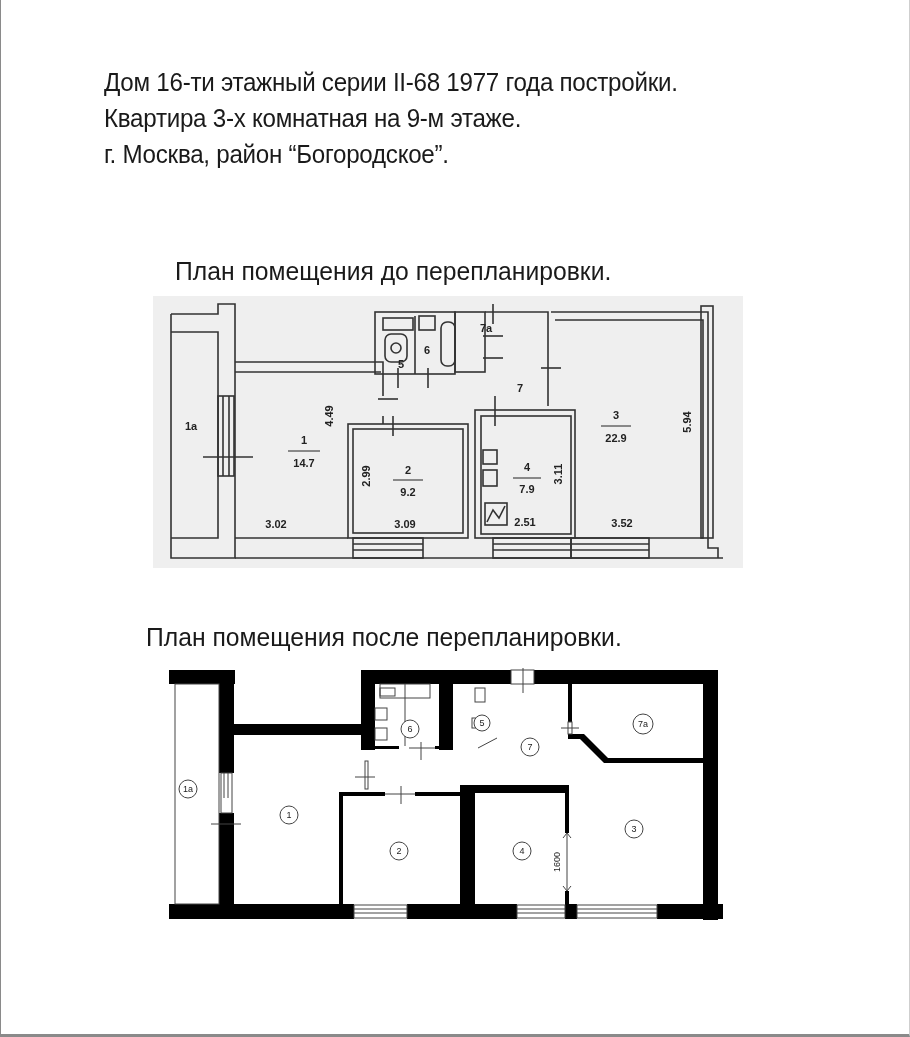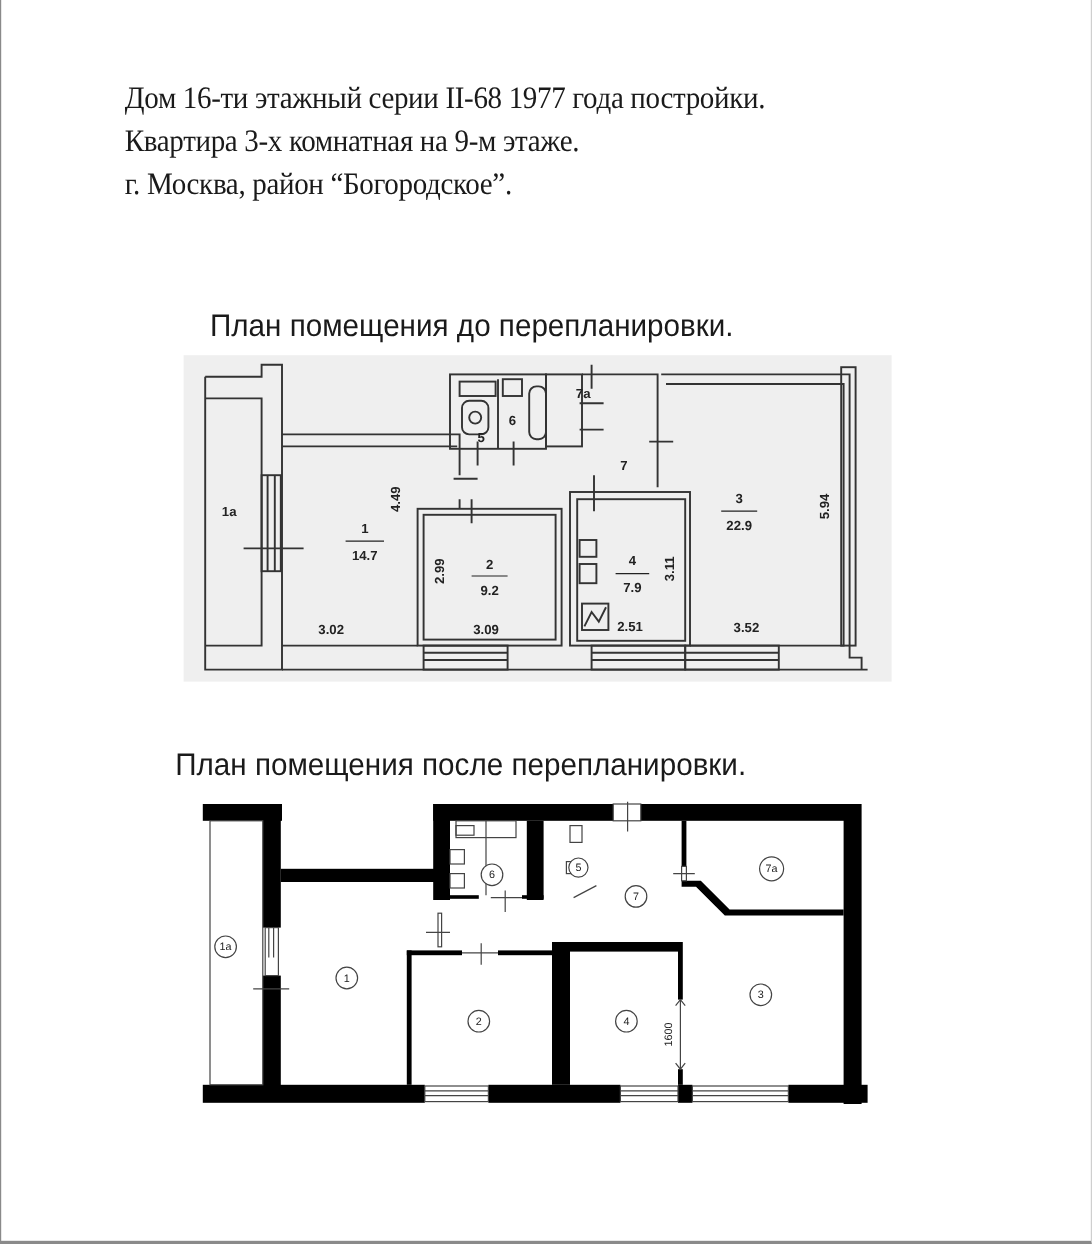--- a/index.html
+++ b/index.html
@@ -1,21 +1,21 @@
 <!DOCTYPE html>
 <html><head>
 <meta charset="utf-8">
 <style>
   html, body { margin: 0; padding: 0; background: #ffffff; }
   body { width: 910px; height: 1037px; position: relative; overflow: hidden;
          font-family: "Liberation Sans", sans-serif; }
   .frame { position: absolute; left: 0; top: 0; width: 908px; height: 1034px;
            border-left: 1px solid #8a8a8a; border-bottom: 3px solid #8a8a8a; border-right: 1px solid #cfcfcf; }
   .header { position: absolute; left: 104px; top: 64px; font-size: 26px; line-height: 36px;
-            color: #1a1a1a; letter-spacing: -0.3px; font-family: Liberation Serif, serif; }
+            color: #1a1a1a; letter-spacing: -0.3px; }
   .header div { white-space: nowrap; transform: scaleX(0.93); transform-origin: left; }
   .plan-title { position: absolute; font-size: 26px; color: #1a1a1a; white-space: nowrap;
                 transform: scaleX(0.95); transform-origin: left; }
   #title-before { left: 175px; top: 256px; }
   #title-after { left: 146px; top: 622px; }
   .plan { position: absolute; }
   #plan-before { left: 153px; top: 296px; width: 590px; height: 272px; background: #efefef; }
   #plan-after { left: 167px; top: 668px; width: 560px; height: 254px; }
   svg text { font-family: "Liberation Sans", sans-serif; }
 </style>

